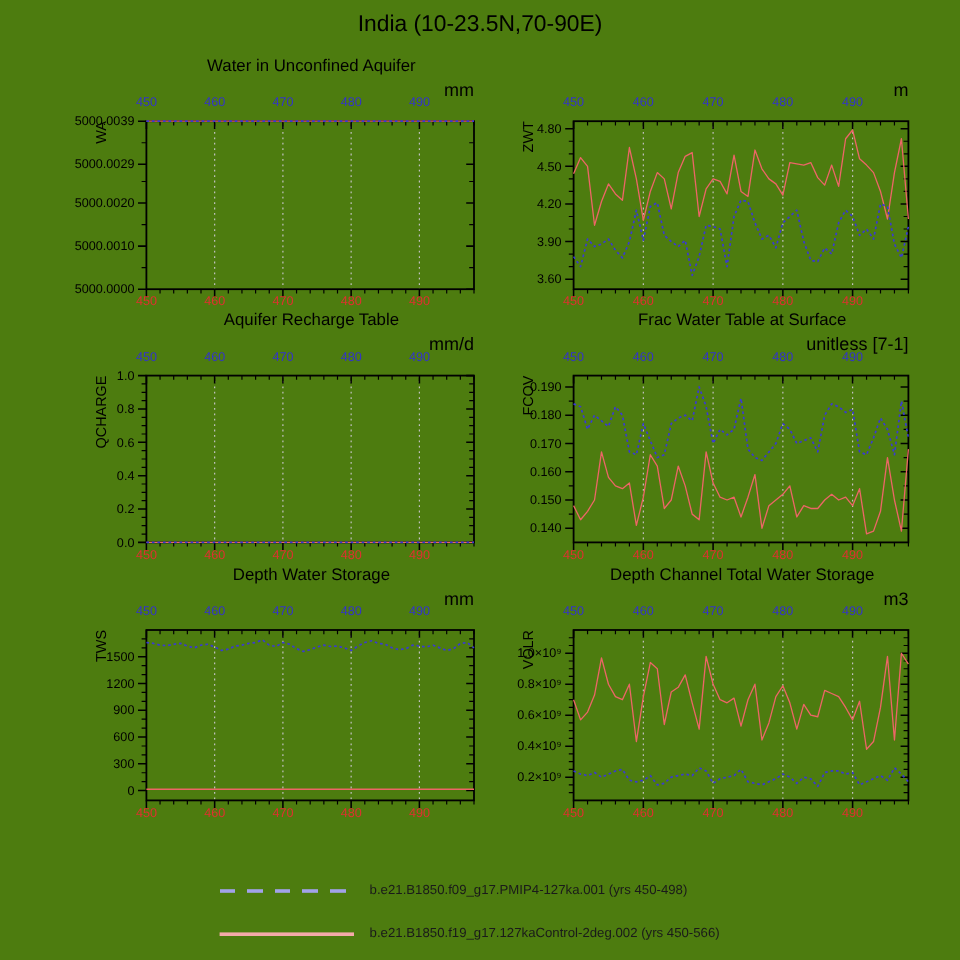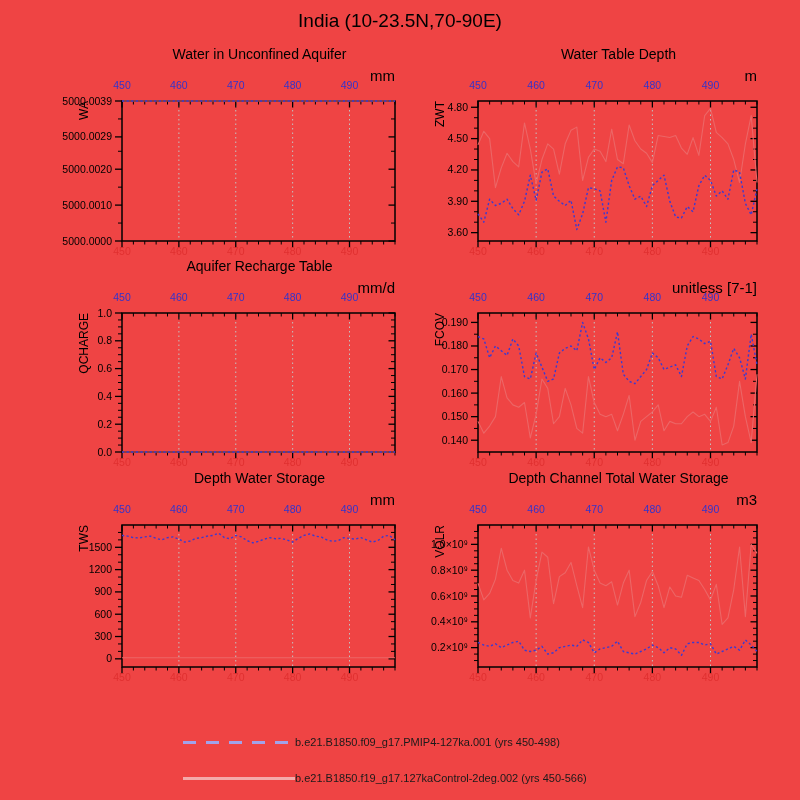--- a/index.html
+++ b/index.html
@@ -1,17 +1,17 @@
 <!DOCTYPE html>
 <html><head>
 <meta charset="utf-8">
 <style>
   html,body{margin:0;padding:0;background:#ffffff;}
   #canvas{
-    position:relative;width:800px;height:800px;background:#ef4444;overflow:hidden;
+    position:relative;width:800px;height:800px;background:#4d7c0f;overflow:hidden;
     font-family:"Liberation Sans","DejaVu Sans",sans-serif;color:#000;
   }
   #main-title{
     position:absolute;top:10px;left:0;width:100%;text-align:center;
     font-size:19px;color:#000;
   }
   .panel{position:absolute;}
   .ptitle{
     position:absolute;top:0;left:72px;right:15px;text-align:center;
     font-size:14px;color:#000;white-space:nowrap;
@@ -24,21 +24,21 @@
     position:absolute;left:24px;top:55px;width:16px;
     display:flex;align-items:center;justify-content:center;
     font-size:12px;color:#000;
     writing-mode:vertical-rl;transform:rotate(180deg);
   }
   .plot{position:absolute;left:0;top:0;}
   svg text{font-family:"Liberation Sans","DejaVu Sans",sans-serif;}
   #legend{position:absolute;left:183px;top:734px;}
   .legend-row{display:flex;align-items:center;height:16px;margin-bottom:20px;}
   .lline{display:inline-block;width:112px;height:3px;flex:0 0 112px;}
-  .ltext{font-size:11px;color:#1a1a1a;white-space:nowrap;}
+  .ltext{margin-left:13px;font-size:11px;color:#1a1a1a;white-space:nowrap;}
 </style>
 </head>
 <body>
 
 <div id="canvas">
 
   <div id="main-title">India (10-23.5N,70-90E)</div>
 
   <div class="panel" style="left:52px;top:46px;width:358px;height:230px">
     <div class="ptitle">Water in Unconfined Aquifer</div>
@@ -132,21 +132,20 @@
         <text x="60" y="162.6025640925184" text-anchor="end" font-size="10.5" fill="#000">5000.0010</text>
         <line x1="63" y1="195" x2="70" y2="195" stroke="#000000" stroke-width="1.3"></line>
         <line x1="343" y1="195" x2="336.5" y2="195" stroke="#000000" stroke-width="1.3"></line>
         <text x="60" y="198.5" text-anchor="end" font-size="10.5" fill="#000">5000.0000</text>
         <polyline points="70.00,55.00 75.69,55.00 81.38,55.00 87.06,55.00 92.75,55.00 98.44,55.00 104.13,55.00 109.81,55.00 115.50,55.00 121.19,55.00 126.88,55.00 132.56,55.00 138.25,55.00 143.94,55.00 149.63,55.00 155.31,55.00 161.00,55.00 166.69,55.00 172.38,55.00 178.06,55.00 183.75,55.00 189.44,55.00 195.13,55.00 200.81,55.00 206.50,55.00 212.19,55.00 217.88,55.00 223.56,55.00 229.25,55.00 234.94,55.00 240.63,55.00 246.31,55.00 252.00,55.00 257.69,55.00 263.38,55.00 269.06,55.00 274.75,55.00 280.44,55.00 286.13,55.00 291.81,55.00 297.50,55.00 303.19,55.00 308.88,55.00 314.56,55.00 320.25,55.00 325.94,55.00 331.63,55.00 337.31,55.00 343.00,55.00" fill="none" stroke="#ec6666" stroke-width="1.1" stroke-dasharray="none" stroke-linejoin="round"></polyline>
         <polyline points="70.00,55.00 75.69,55.00 81.38,55.00 87.06,55.00 92.75,55.00 98.44,55.00 104.13,55.00 109.81,55.00 115.50,55.00 121.19,55.00 126.88,55.00 132.56,55.00 138.25,55.00 143.94,55.00 149.63,55.00 155.31,55.00 161.00,55.00 166.69,55.00 172.38,55.00 178.06,55.00 183.75,55.00 189.44,55.00 195.13,55.00 200.81,55.00 206.50,55.00 212.19,55.00 217.88,55.00 223.56,55.00 229.25,55.00 234.94,55.00 240.63,55.00 246.31,55.00 252.00,55.00 257.69,55.00 263.38,55.00 269.06,55.00 274.75,55.00 280.44,55.00 286.13,55.00 291.81,55.00 297.50,55.00 303.19,55.00 308.88,55.00 314.56,55.00 320.25,55.00 325.94,55.00 331.63,55.00 337.31,55.00 343.00,55.00" fill="none" stroke="#3a3ad2" stroke-width="1.4" stroke-dasharray="2.2 2.4" stroke-linejoin="round"></polyline>
       </svg>
   </div>
 
   <div class="panel" style="left:408px;top:46px;width:364px;height:230px">
-    <div class="ptitle">Water Table Depth</div>
     <div class="punit">m</div>
     <div class="pylab">ZWT</div>
     <svg class="plot" width="364" height="230">
         <line x1="128.125" y1="55" x2="128.125" y2="195" stroke="#c2c2c2" stroke-width="1" stroke-dasharray="1.5 3"></line>
         <line x1="186.25" y1="55" x2="186.25" y2="195" stroke="#c2c2c2" stroke-width="1" stroke-dasharray="1.5 3"></line>
         <line x1="244.375" y1="55" x2="244.375" y2="195" stroke="#c2c2c2" stroke-width="1" stroke-dasharray="1.5 3"></line>
         <line x1="302.5" y1="55" x2="302.5" y2="195" stroke="#c2c2c2" stroke-width="1" stroke-dasharray="1.5 3"></line>
         <rect x="70" y="55" width="279" height="140" fill="none" stroke="#000000" stroke-width="1.5"></rect>
         <line x1="81.625" y1="55" x2="81.625" y2="58.5" stroke="#000000" stroke-width="1"></line>
         <line x1="81.625" y1="195" x2="81.625" y2="198.5" stroke="#000000" stroke-width="1"></line>
@@ -361,20 +360,21 @@
         <text x="60" y="169.7" text-anchor="end" font-size="10.5" fill="#000">0.2</text>
         <line x1="63" y1="194" x2="70" y2="194" stroke="#000000" stroke-width="1.3"></line>
         <line x1="343" y1="194" x2="336.5" y2="194" stroke="#000000" stroke-width="1.3"></line>
         <text x="60" y="197.5" text-anchor="end" font-size="10.5" fill="#000">0.0</text>
         <polyline points="70.00,194.00 75.69,194.00 81.38,194.00 87.06,194.00 92.75,194.00 98.44,194.00 104.13,194.00 109.81,194.00 115.50,194.00 121.19,194.00 126.88,194.00 132.56,194.00 138.25,194.00 143.94,194.00 149.63,194.00 155.31,194.00 161.00,194.00 166.69,194.00 172.38,194.00 178.06,194.00 183.75,194.00 189.44,194.00 195.13,194.00 200.81,194.00 206.50,194.00 212.19,194.00 217.88,194.00 223.56,194.00 229.25,194.00 234.94,194.00 240.63,194.00 246.31,194.00 252.00,194.00 257.69,194.00 263.38,194.00 269.06,194.00 274.75,194.00 280.44,194.00 286.13,194.00 291.81,194.00 297.50,194.00 303.19,194.00 308.88,194.00 314.56,194.00 320.25,194.00 325.94,194.00 331.63,194.00 337.31,194.00 343.00,194.00" fill="none" stroke="#ec6666" stroke-width="1.1" stroke-dasharray="none" stroke-linejoin="round"></polyline>
         <polyline points="70.00,194.00 75.69,194.00 81.38,194.00 87.06,194.00 92.75,194.00 98.44,194.00 104.13,194.00 109.81,194.00 115.50,194.00 121.19,194.00 126.88,194.00 132.56,194.00 138.25,194.00 143.94,194.00 149.63,194.00 155.31,194.00 161.00,194.00 166.69,194.00 172.38,194.00 178.06,194.00 183.75,194.00 189.44,194.00 195.13,194.00 200.81,194.00 206.50,194.00 212.19,194.00 217.88,194.00 223.56,194.00 229.25,194.00 234.94,194.00 240.63,194.00 246.31,194.00 252.00,194.00 257.69,194.00 263.38,194.00 269.06,194.00 274.75,194.00 280.44,194.00 286.13,194.00 291.81,194.00 297.50,194.00 303.19,194.00 308.88,194.00 314.56,194.00 320.25,194.00 325.94,194.00 331.63,194.00 337.31,194.00 343.00,194.00" fill="none" stroke="#3a3ad2" stroke-width="1.4" stroke-dasharray="2.2 2.4" stroke-linejoin="round"></polyline>
       </svg>
   </div>
 
   <div class="panel" style="left:408px;top:258px;width:364px;height:229px">
+    <div class="ptitle">Frac Water Table at Surface</div>
     <div class="punit">unitless [7-1]</div>
     <div class="pylab">FCOV</div>
     <svg class="plot" width="364" height="229">
         <line x1="128.125" y1="55" x2="128.125" y2="194" stroke="#c2c2c2" stroke-width="1" stroke-dasharray="1.5 3"></line>
         <line x1="186.25" y1="55" x2="186.25" y2="194" stroke="#c2c2c2" stroke-width="1" stroke-dasharray="1.5 3"></line>
         <line x1="244.375" y1="55" x2="244.375" y2="194" stroke="#c2c2c2" stroke-width="1" stroke-dasharray="1.5 3"></line>
         <line x1="302.5" y1="55" x2="302.5" y2="194" stroke="#c2c2c2" stroke-width="1" stroke-dasharray="1.5 3"></line>
         <rect x="70" y="55" width="279" height="139" fill="none" stroke="#000000" stroke-width="1.5"></rect>
         <line x1="81.625" y1="55" x2="81.625" y2="58.5" stroke="#000000" stroke-width="1"></line>
         <line x1="81.625" y1="194" x2="81.625" y2="197.5" stroke="#000000" stroke-width="1"></line>

